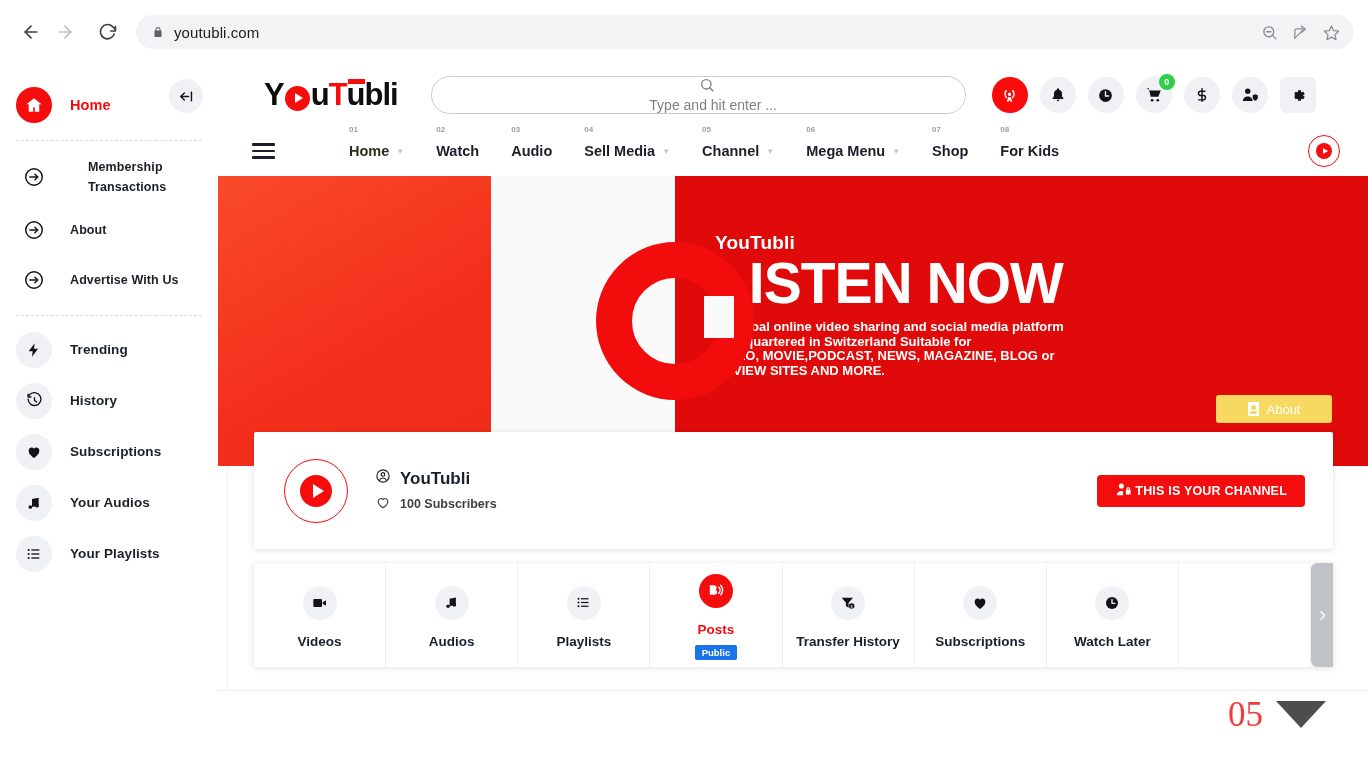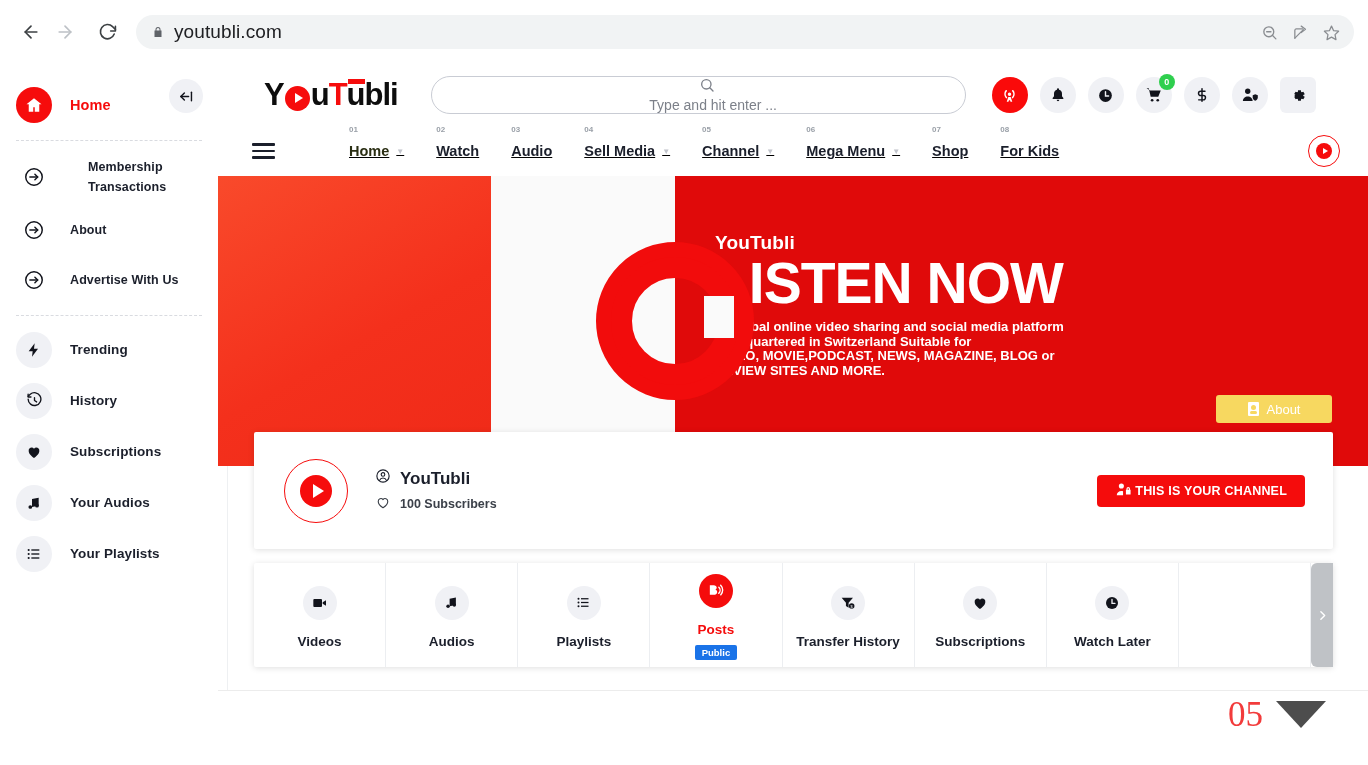--- a/index.html
+++ b/index.html
@@ -18,21 +18,21 @@
   .nav-btn {
     width:34px; height:34px; display:flex; align-items:center; justify-content:center;
     color:#3c4043; flex:none;
   }
   .nav-btn.disabled { color:#bdc1c6; }
   .omnibox {
     flex:1; height:34px; margin-left:12px; background:#f1f3f4; border-radius:17px;
     display:flex; align-items:center; padding:0 8px 0 16px; position:relative;
   }
   .omnibox .lock { margin-right:10px; display:flex; color:#5f6368; }
-  .omnibox .url { font-size:19px; color:#202124; letter-spacing:.1px; }
+  .omnibox .url { font-size:15px; color:#202124; letter-spacing:.1px; }
   .omni-actions { margin-left:auto; display:flex; align-items:center; gap:14px; padding-right:6px; }
   .omni-actions span { display:flex; color:#8a8d91; }
 
   
   .sidebar {
     position:absolute; left:0; top:64px; width:218px; height:701px;
     background:#ffffff; padding-top:16px;
   }
   .side-row { display:flex; align-items:center; height:50px; padding-left:16px; }
   .side-ic {
@@ -96,21 +96,21 @@
   .hic.gear { border-radius:6px; }
   .badge {
     position:absolute; top:-3px; right:-3px; min-width:16px; height:16px;
     background:#2fcf4e; color:#fff; border-radius:8px; font-size:9px;
     font-weight:bold; display:flex; align-items:center; justify-content:center; padding:0 3px;
   }
 
   
   .navbar {
     position:absolute; left:228px; top:126px; width:1140px; height:50px;
-    background:#fff; display:flex; align-items:center;text-decoration:underline;
+    background:#fff; display:flex; align-items:center;
   }
   .burger { margin-left:24px; display:flex; flex-direction:column; gap:4px; }
   .burger i { display:block; width:23px; height:2.5px; background:#1b1f2b; border-radius:1px; }
   .nav-items { display:flex; align-items:flex-end; margin-left:58px; }
   .nav-item { position:relative; padding:0 16px; display:flex; align-items:flex-end; }
   .nav-num {
     position:absolute; top:-18px; left:16px; font-size:8px; color:#9aa0a8; font-weight:bold;
   }
   .nav-text { font-size:14.5px; font-weight:bold; color:#1b1f2b; white-space:nowrap; }
   .nav-item.active .nav-text { color:#2b2f14; }

